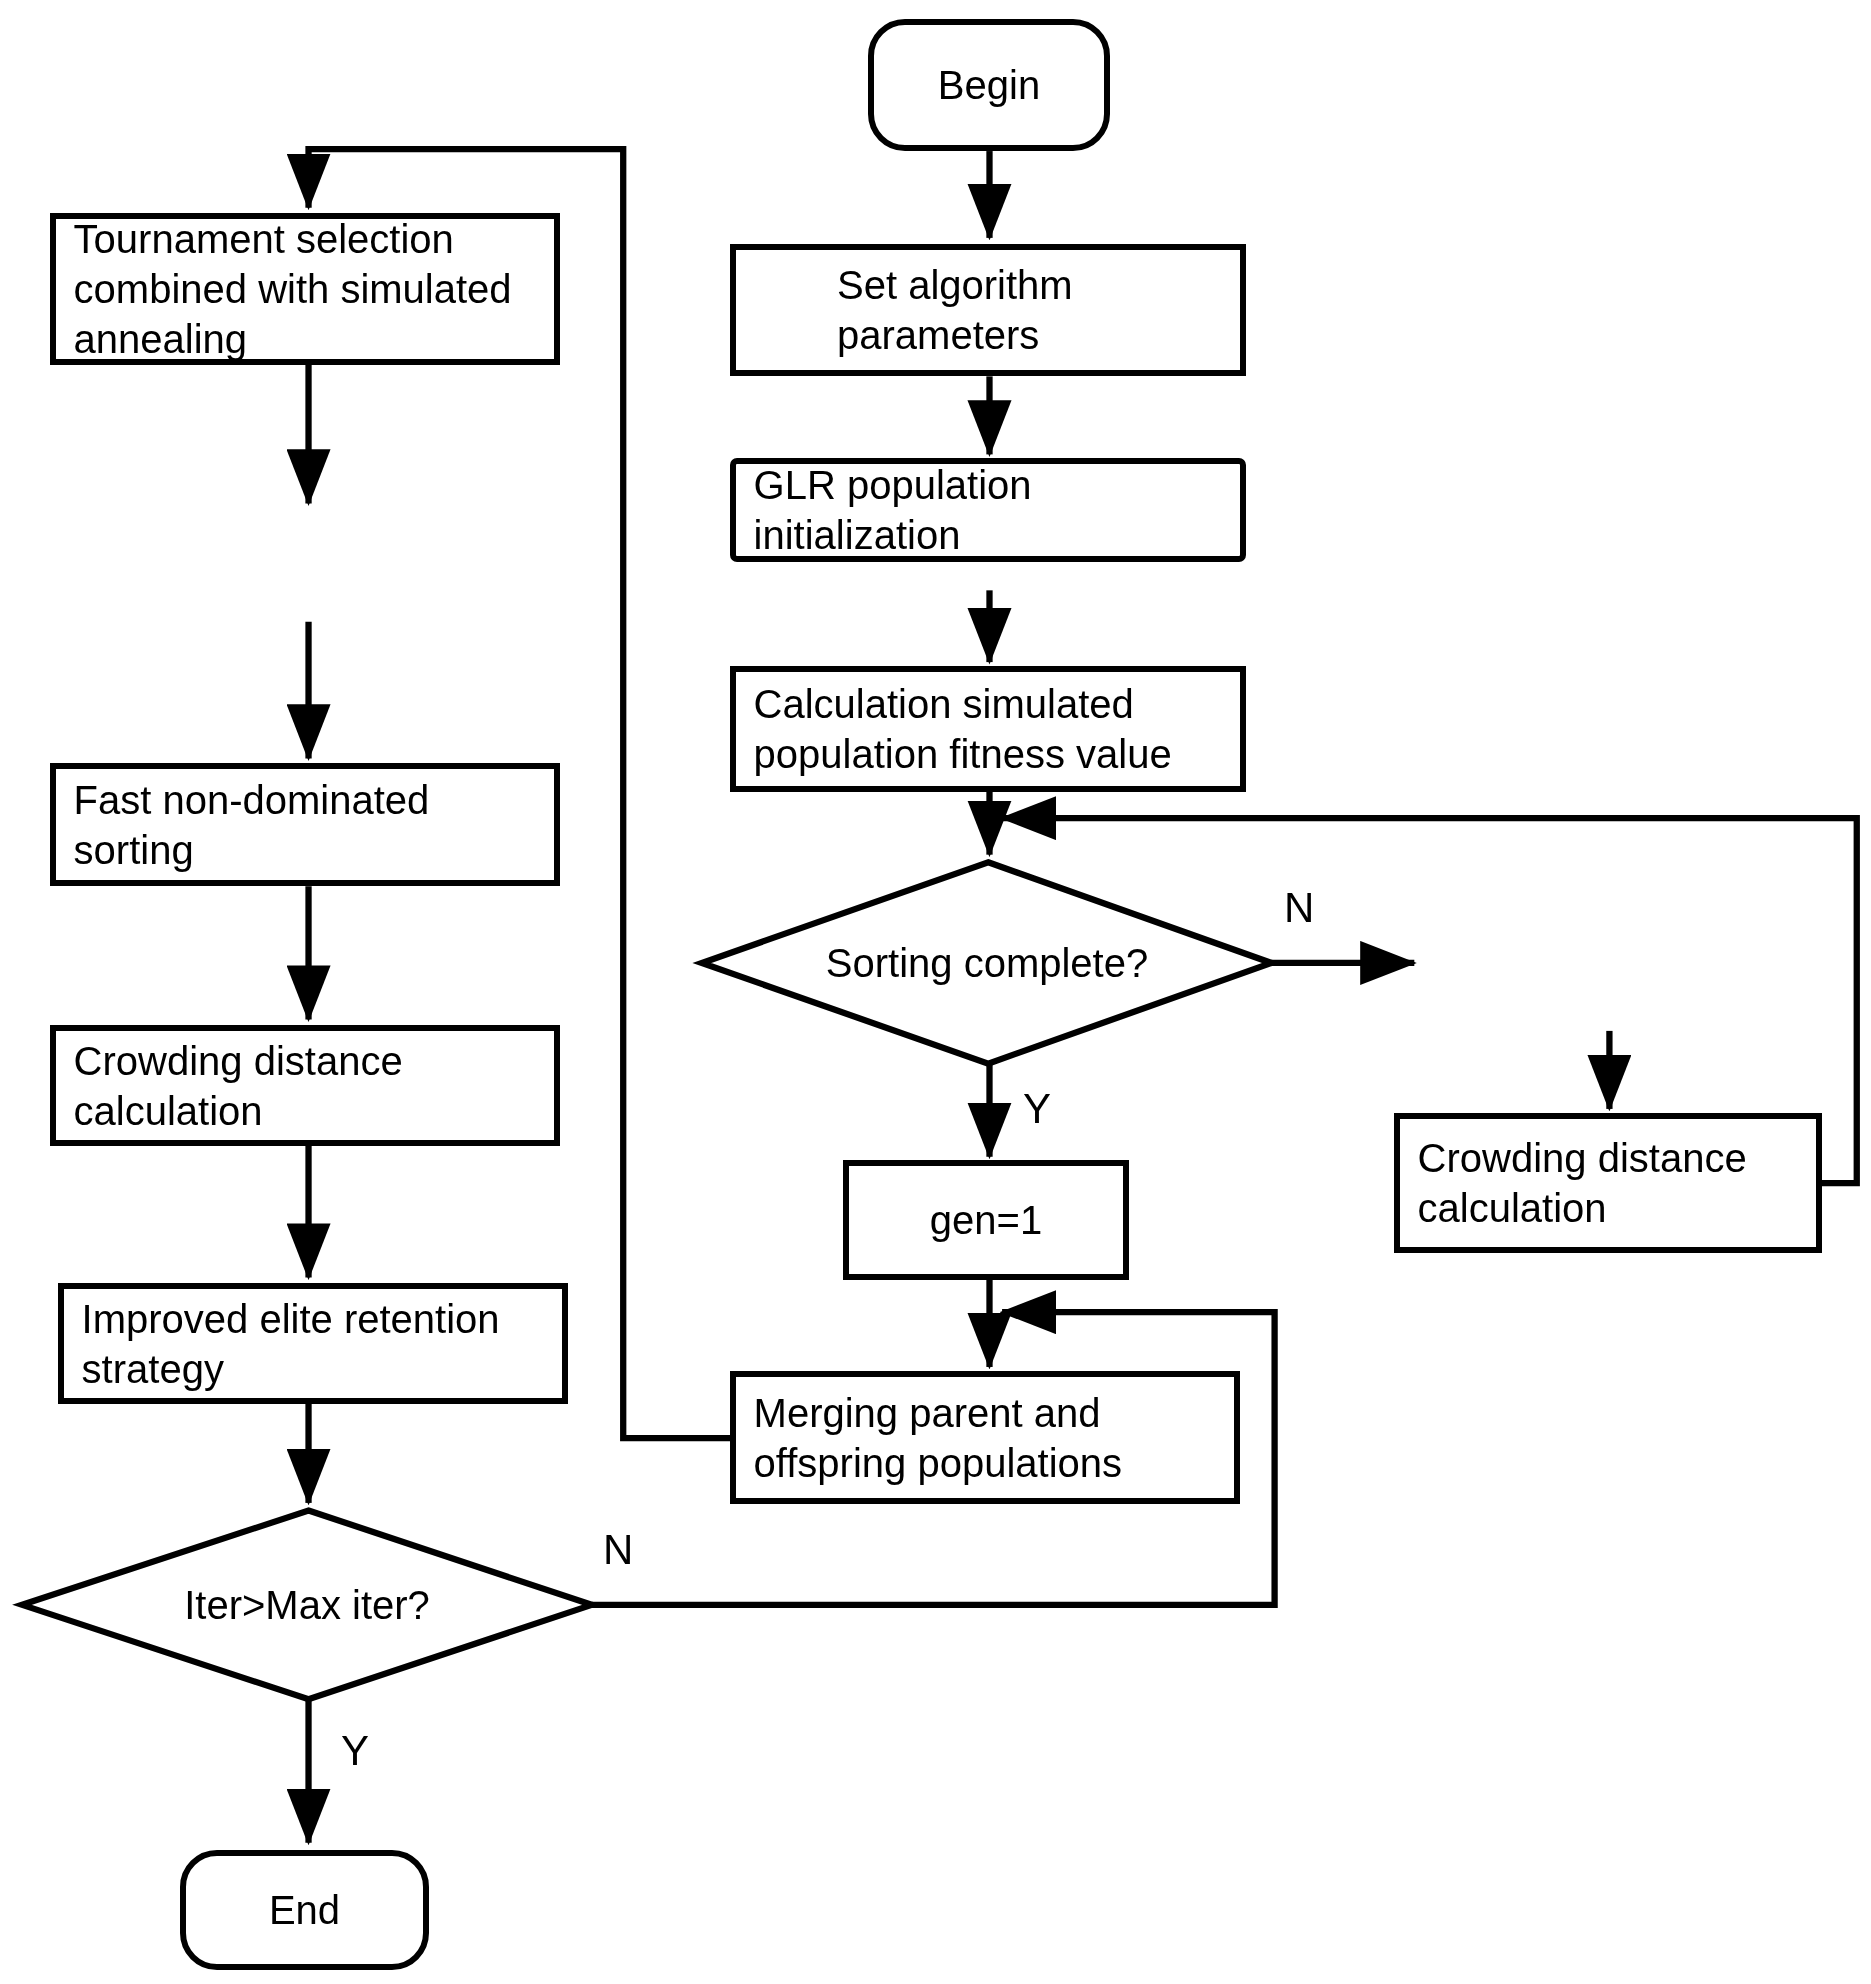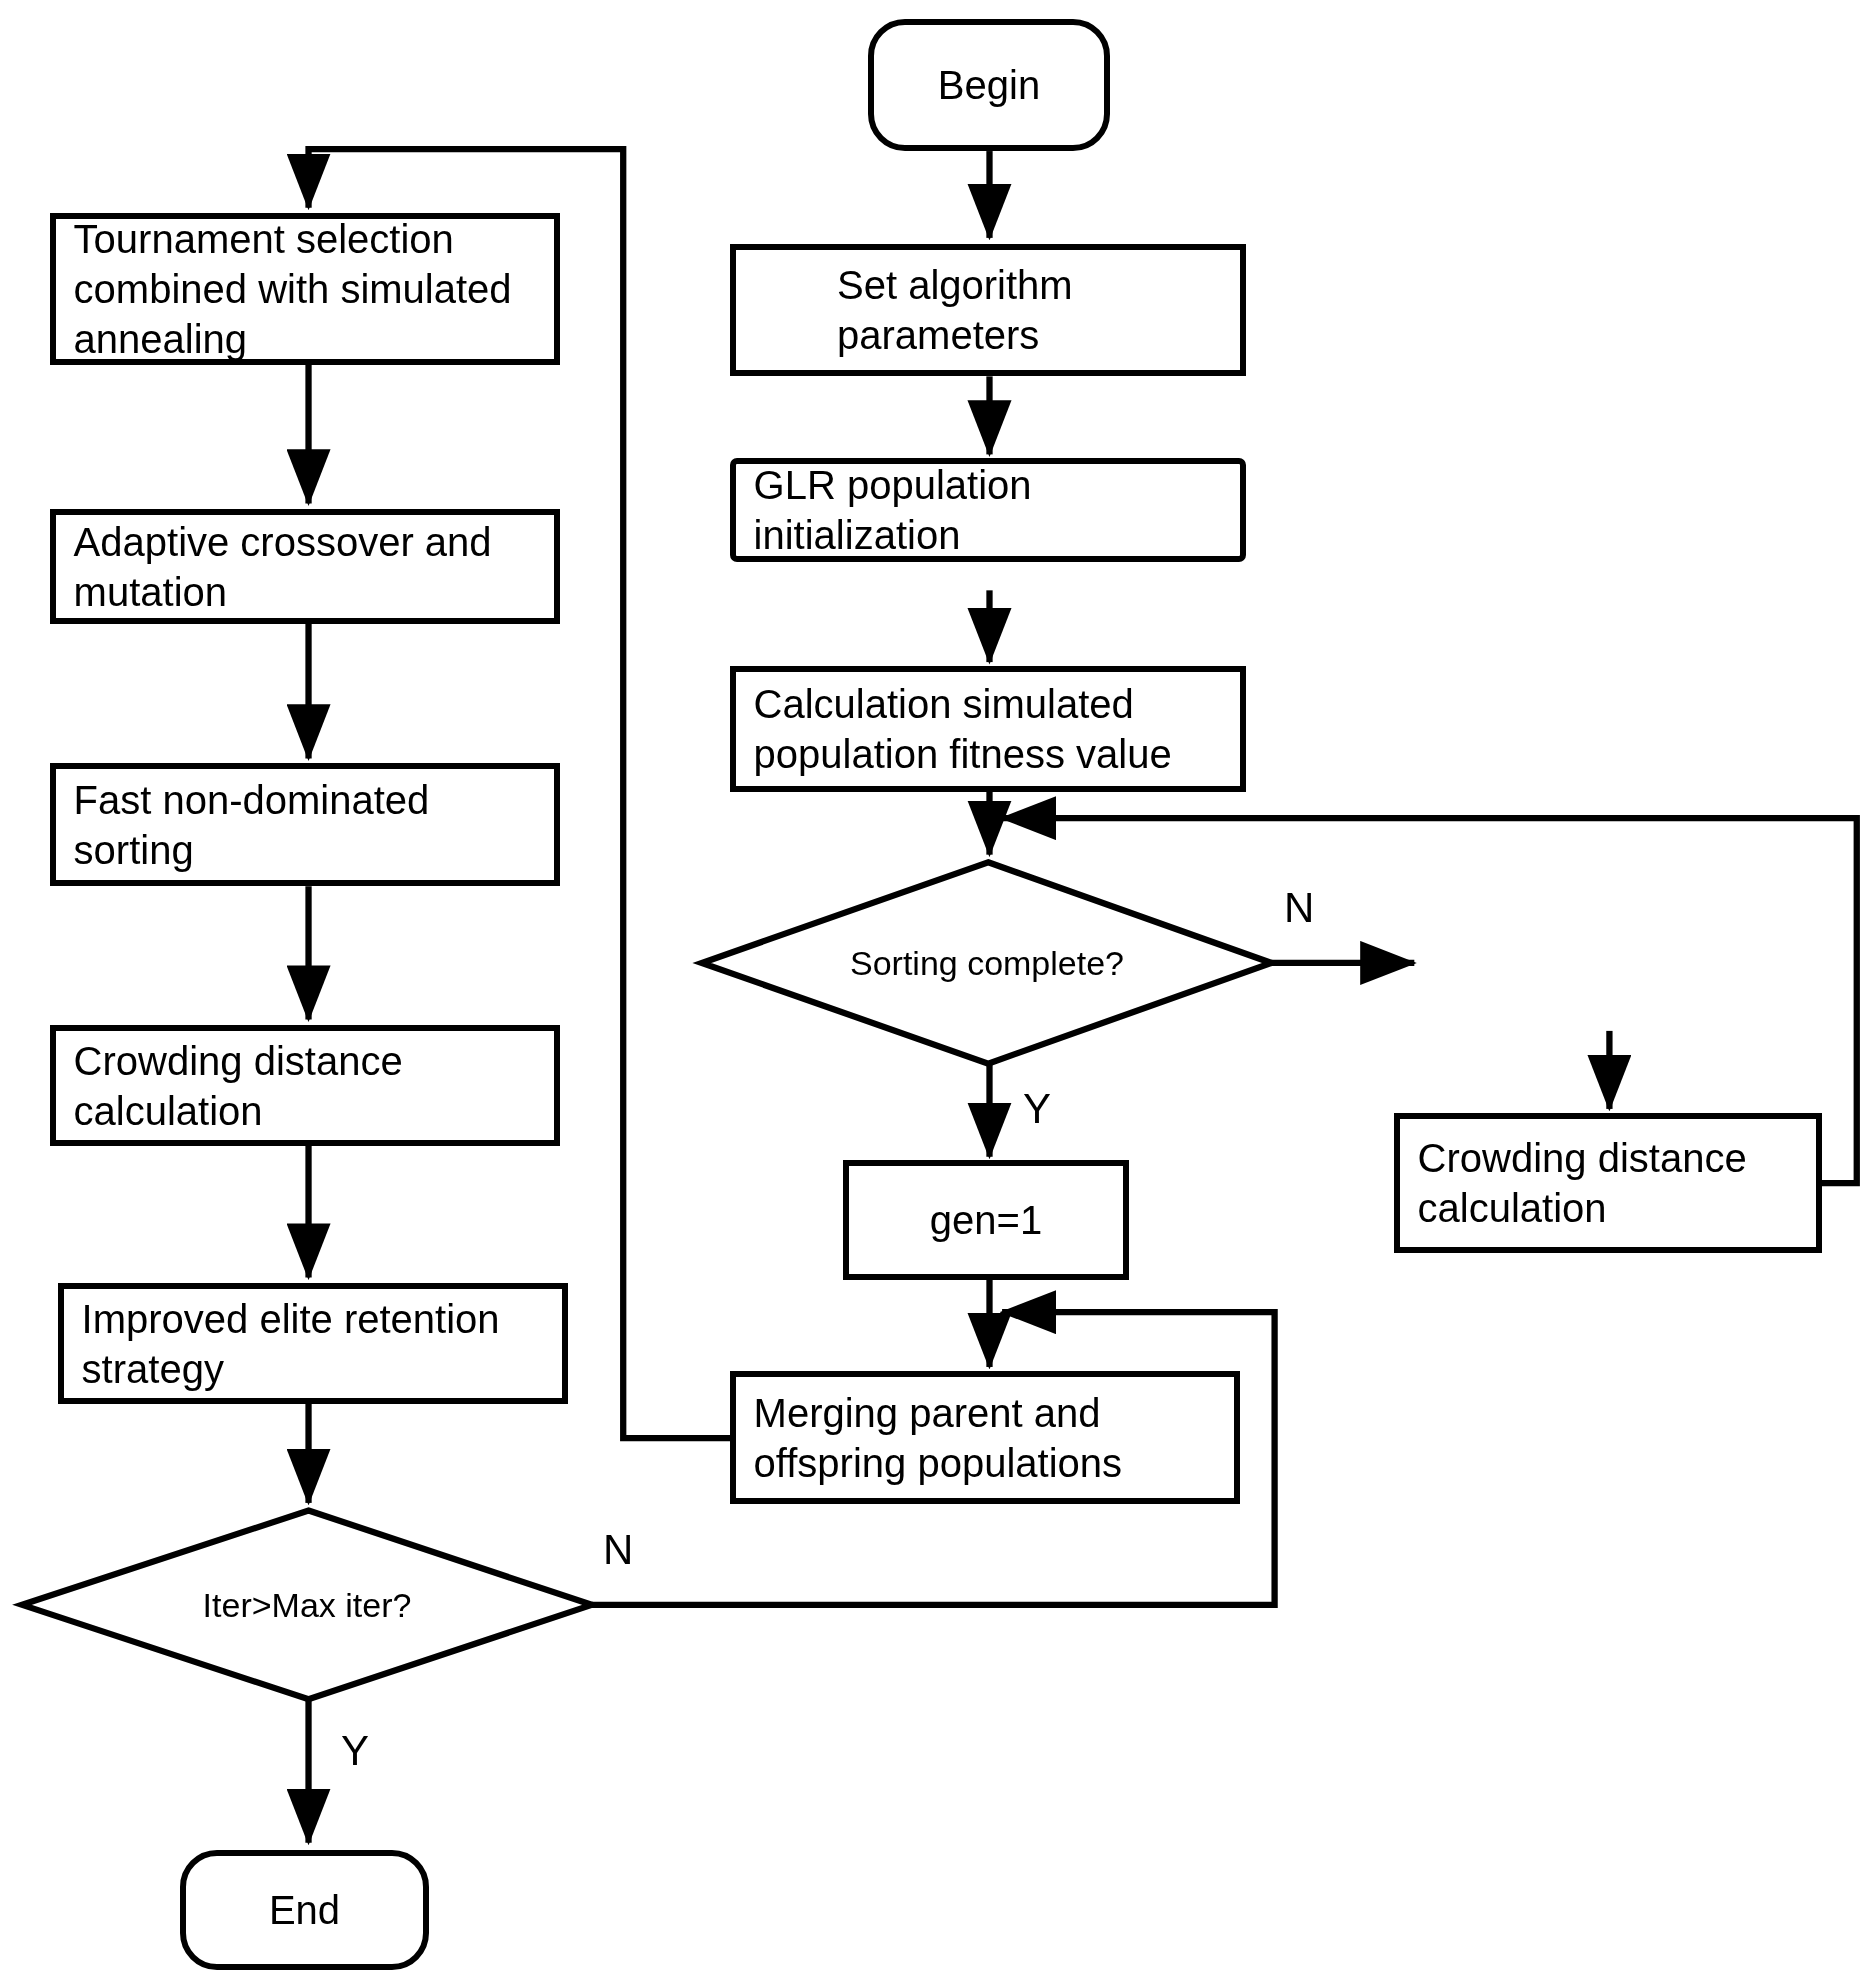--- a/index.html
+++ b/index.html
@@ -33,21 +33,21 @@
   .node.rounded { border-radius: 37px; }
   .node .lbl { display: inline-block; }
   .node .narrow { max-width: 302px; }
   .overlay-label {
     position: absolute;
     box-sizing: border-box;
     display: flex;
     align-items: center;
     justify-content: center;
     text-align: center;
-    font-size: 34px;
+    font-size: 40px;
     line-height: 50px;
     background: transparent;
     border: none;
     z-index: 3;
   }
   .branch-label {
     position: absolute;
     font-size: 42px;
     line-height: 44px;
     z-index: 3;
@@ -122,23 +122,20 @@
 
 
   <div class="node" style="left:1394px; top:1113px; width:428px; height:140px;">
     <span class="lbl">Crowding distance calculation</span>
   </div>
 
   <div class="node" style="left:50px; top:213px; width:510px; height:152px;">
     <span class="lbl">Tournament selection combined with simulated annealing</span>
   </div>
 
-  <div class="node" style="left:50px; top:509px; width:510px; height:115px;">
-    <span class="lbl">Adaptive crossover and mutation</span>
-  </div>
 
   <div class="node" style="left:50px; top:763px; width:510px; height:123px;">
     <span class="lbl">Fast non-dominated sorting</span>
   </div>
 
   <div class="node" style="left:50px; top:1025px; width:510px; height:121px;">
     <span class="lbl">Crowding distance calculation</span>
   </div>
 
   <div class="node" style="left:58px; top:1283px; width:510px; height:121px;">

